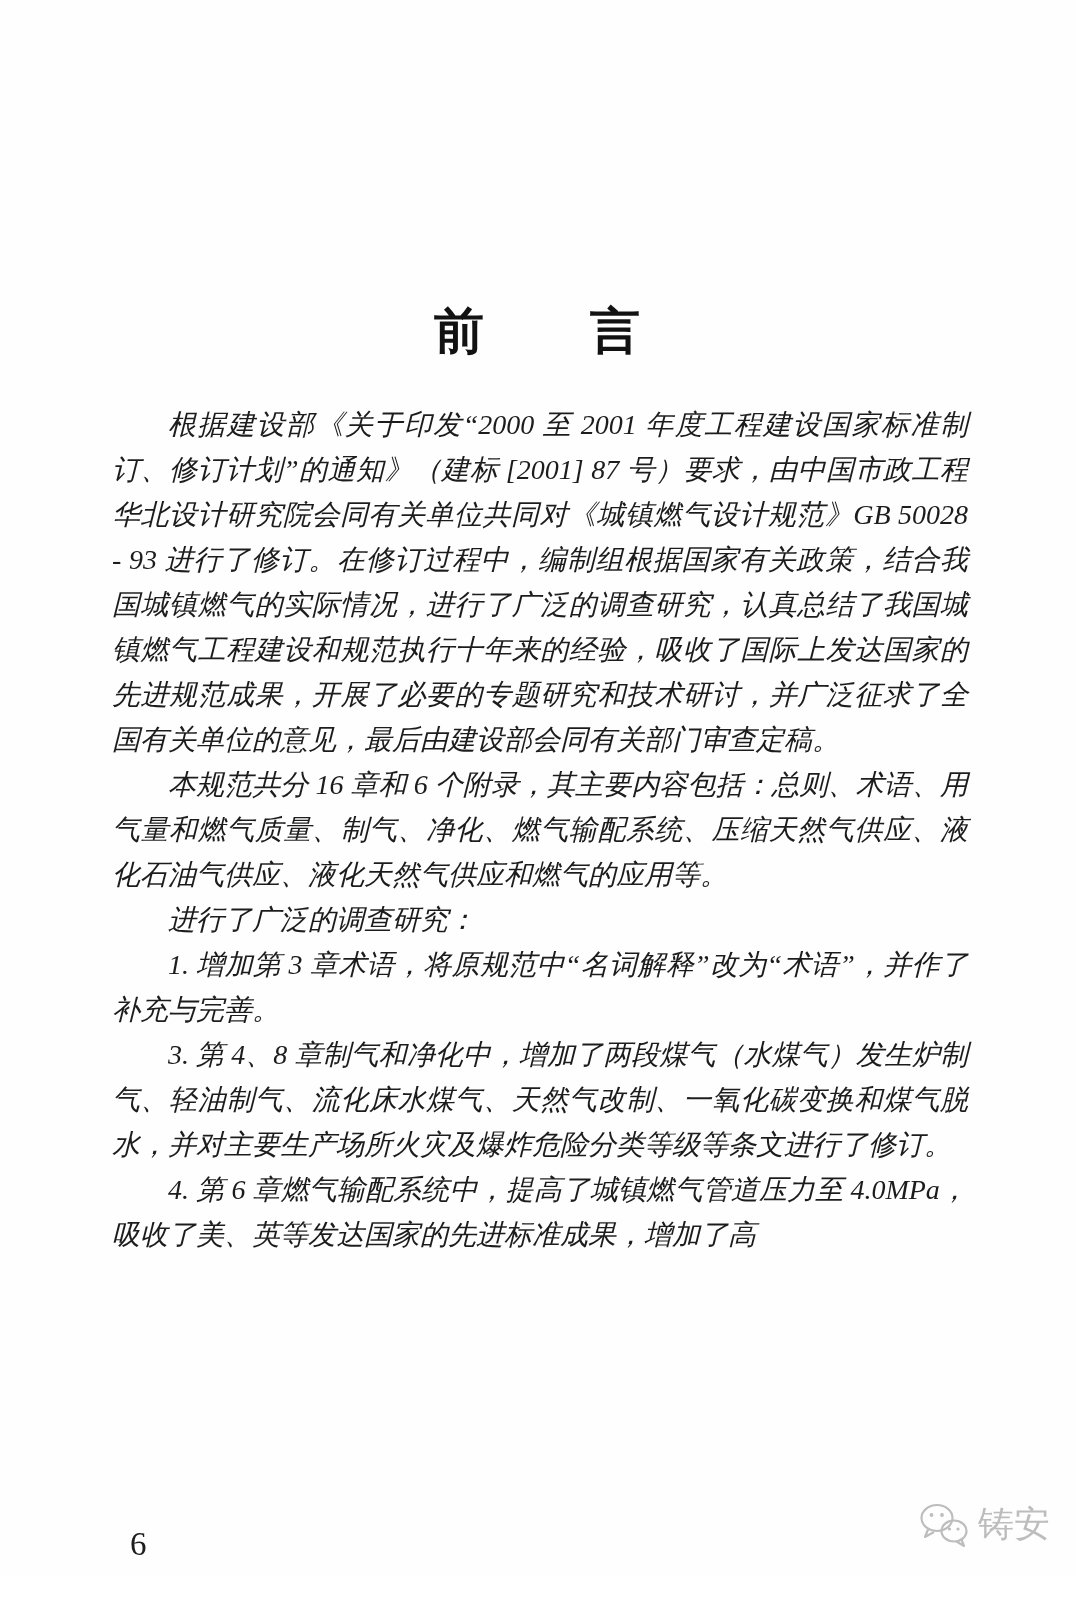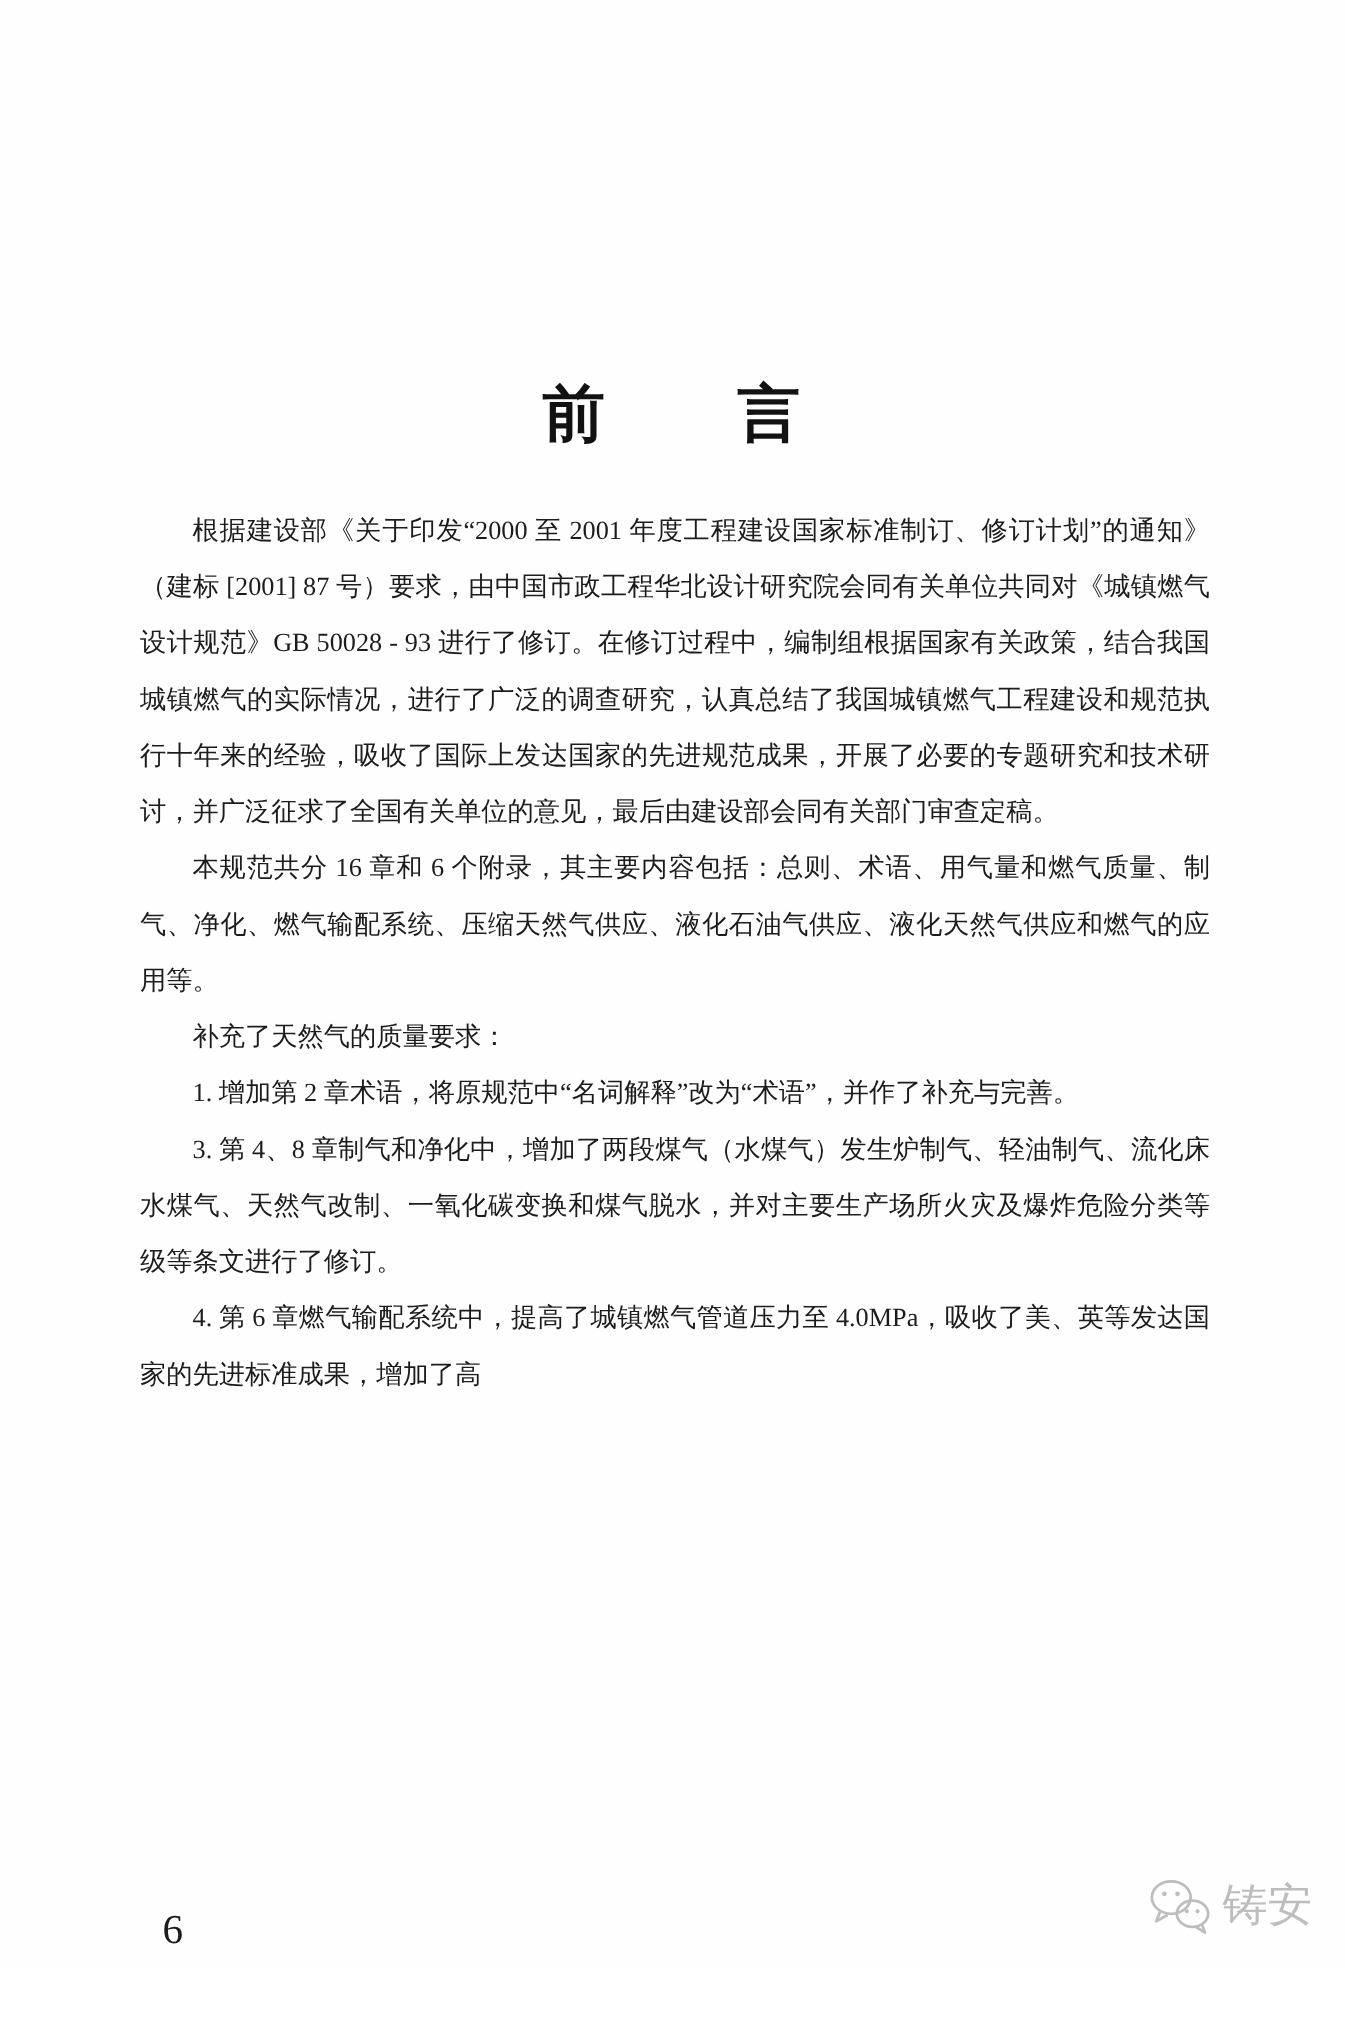--- a/index.html
+++ b/index.html
@@ -26,24 +26,25 @@
     font-size: 50px;
     font-weight: 700;
     color: #121212;
     letter-spacing: 2px;
   }
   .doc-body {
     position: absolute;
     top: 402px;
     left: 112px;
     width: 856px;
-    font-size: 21px;
+    font-size: 28px;
     line-height: 45px;
     text-align: justify;
     color: #1c1c1c;
+    font-style: italic;
   }
   .doc-body p {
     text-indent: 2em;
     margin: 0;
   }
   .page-number {
     position: absolute;
     left: 130px;
     top: 1526px;
     font-size: 33px;
@@ -69,22 +70,22 @@
 </head>
 <body>
 
 <div class="page">
 
   <h1 class="doc-title">前　　言</h1>
 
   <div class="doc-body">
     <p>根据建设部《关于印发“2000 至 2001 年度工程建设国家标准制订、修订计划”的通知》（建标 [2001] 87 号）要求，由中国市政工程华北设计研究院会同有关单位共同对《城镇燃气设计规范》GB 50028 - 93 进行了修订。在修订过程中，编制组根据国家有关政策，结合我国城镇燃气的实际情况，进行了广泛的调查研究，认真总结了我国城镇燃气工程建设和规范执行十年来的经验，吸收了国际上发达国家的先进规范成果，开展了必要的专题研究和技术研讨，并广泛征求了全国有关单位的意见，最后由建设部会同有关部门审查定稿。</p>
     <p>本规范共分 16 章和 6 个附录，其主要内容包括：总则、术语、用气量和燃气质量、制气、净化、燃气输配系统、压缩天然气供应、液化石油气供应、液化天然气供应和燃气的应用等。</p>
-    <p>补充了天然气的质量要求：</p>
-    <p>1. 增加第 2 章术语，将原规范中“名词解释”改为“术语”，并作了补充与完善。</p>
+    <p>进行了广泛的调查研究：</p>
+    <p>1. 增加第 3 章术语，将原规范中“名词解释”改为“术语”，并作了补充与完善。</p>
     <p>3. 第 4、8 章制气和净化中，增加了两段煤气（水煤气）发生炉制气、轻油制气、流化床水煤气、天然气改制、一氧化碳变换和煤气脱水，并对主要生产场所火灾及爆炸危险分类等级等条文进行了修订。</p>
     <p>4. 第 6 章燃气输配系统中，提高了城镇燃气管道压力至 4.0MPa，吸收了美、英等发达国家的先进标准成果，增加了高</p>
   </div>
 
   <div class="page-number">6</div>
 
   <div class="watermark">
     <span class="wm-icon">
       <svg width="54" height="46" viewBox="0 0 54 46" xmlns="http://www.w3.org/2000/svg">
         <g fill="none" stroke="#bdbdbd" stroke-width="2.2" stroke-linejoin="round">

